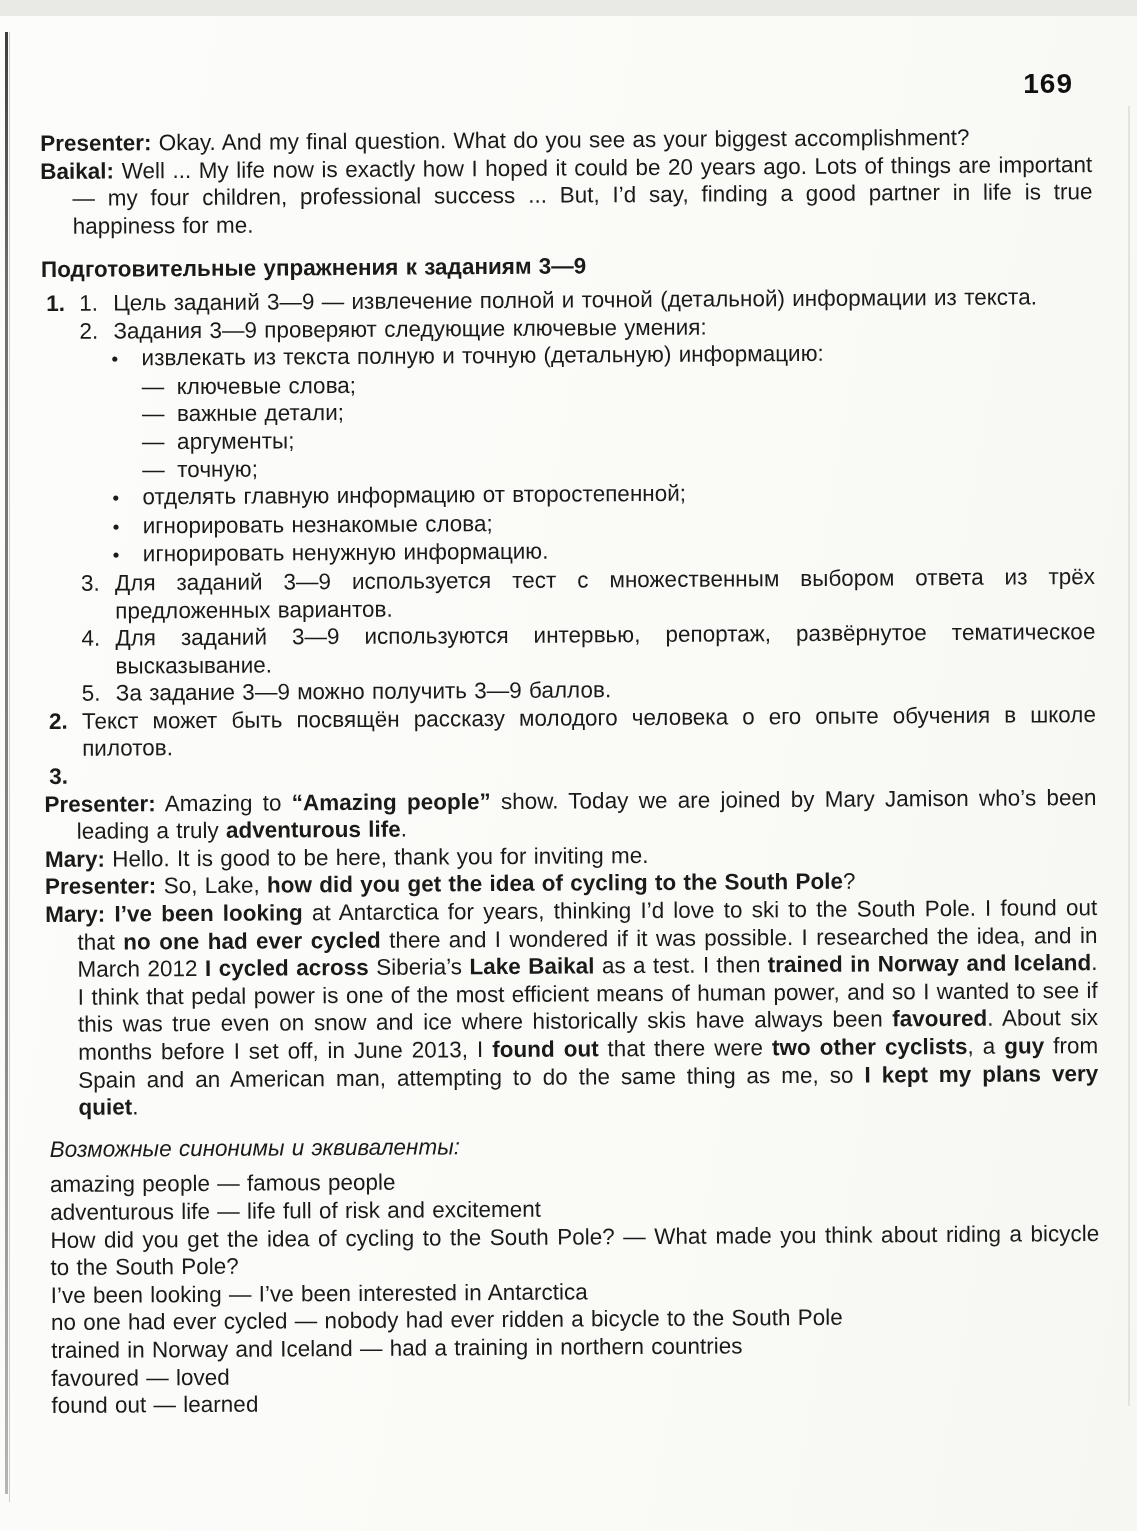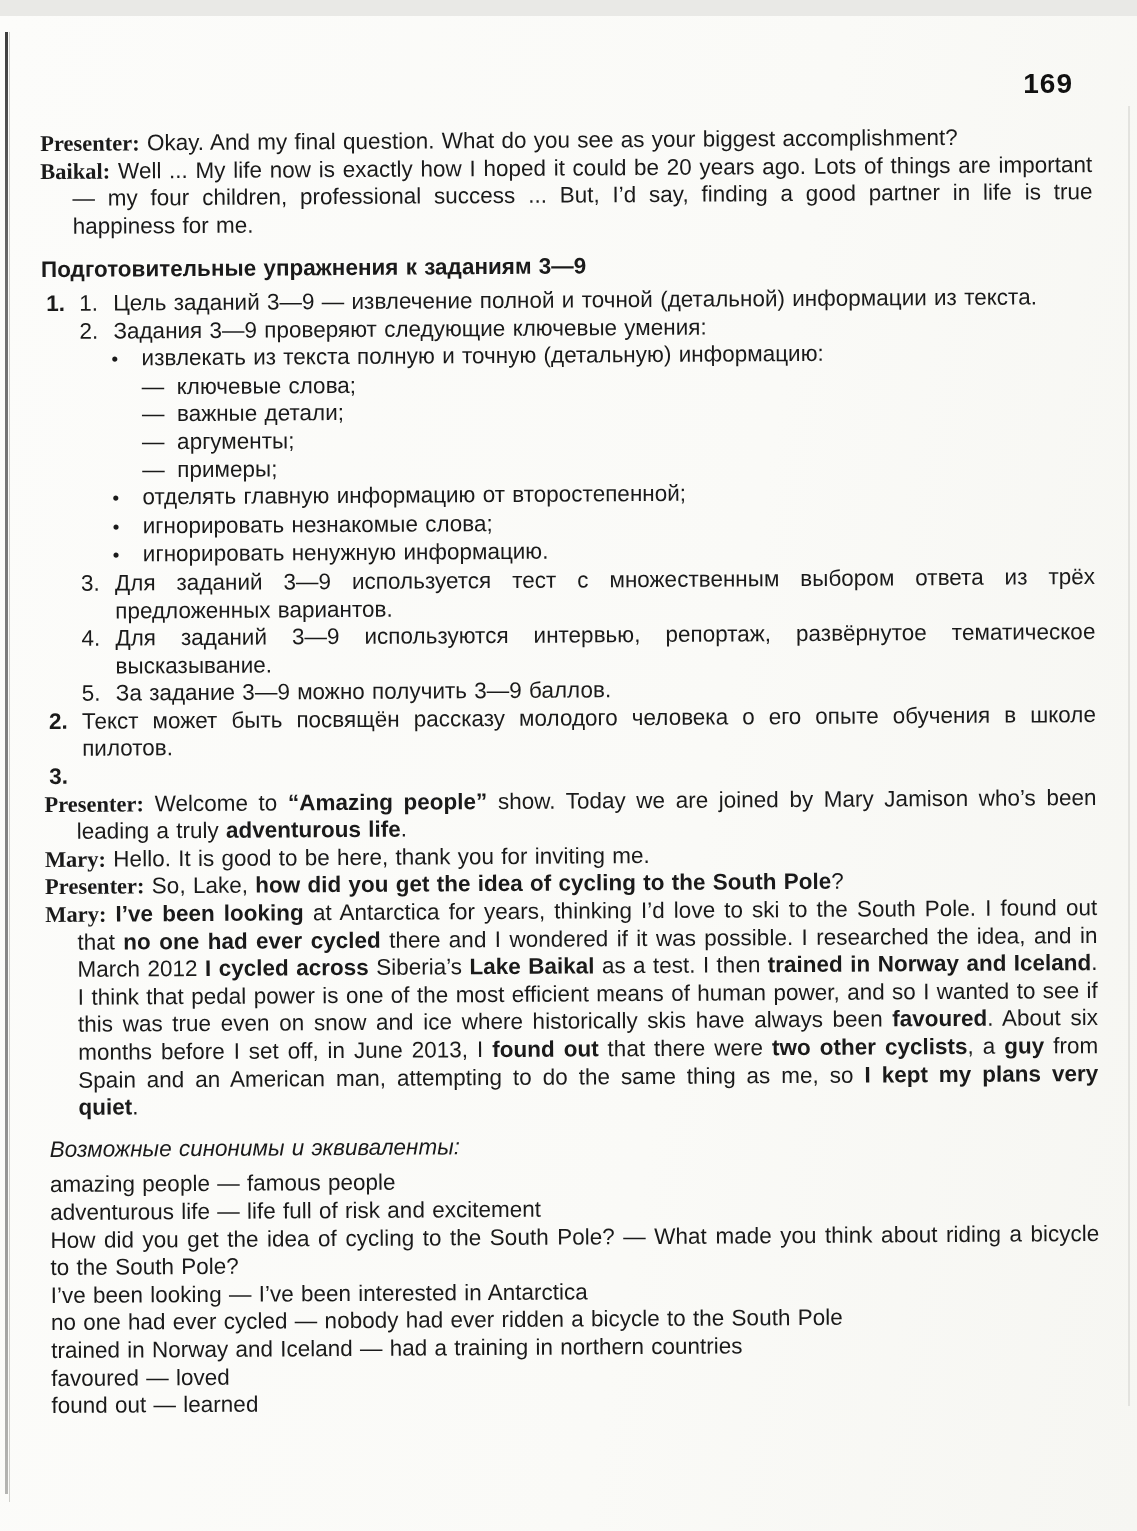--- a/index.html
+++ b/index.html
@@ -40,21 +40,21 @@
   }
   .content{
     position:absolute;left:40px;top:114px;width:1052px;
     transform:rotate(-0.38deg);transform-origin:0 0;
     font-size:22.5px;line-height:27.6px;color:#1a1a1a;
     word-spacing:1px;
   }
   .blk{margin:0;text-align:justify;}
   .b{font-weight:700;}
   .turn{padding-left:32px;text-indent:-32px;}
-  .turn .lbl{font-weight:700;font-family:Liberation Serif, serif;}
+  .turn .lbl{font-weight:700;}
   .h-ru{font-weight:700;text-align:left;}
   .li-1{padding-left:72px;text-indent:-67px;}
   .li-n{padding-left:72px;text-indent:-34px;}
   .li-b{padding-left:100px;text-indent:-30px;}
   .li-d{padding-left:135px;text-indent:-35px;}
   .li-o{padding-left:38px;text-indent:-33px;}
   .li-1 .lbl,.li-o .lbl{font-weight:700;display:inline-block;width:33px;text-indent:0;}
   .li-1 .lbl2{display:inline-block;width:34px;text-indent:0;}
   .li-n .lbl{display:inline-block;width:34px;text-indent:0;}
   .li-b .lbl{display:inline-block;width:30px;text-indent:0;font-size:19px;}
@@ -75,30 +75,30 @@
       <p class="blk turn"><span class="lbl">Baikal:</span> <span>Well ... My life now is exactly how I hoped it could be 20 years ago. Lots of things are important — my four children, professional success ... But, I’d say, finding a good partner in life is true happiness for me.</span></p>
       <div class="gap" style="height: 16px;"></div>
       <p class="blk h-ru"><span>Подготовительные упражнения к заданиям 3—9</span></p>
       <div class="gap" style="height: 6px;"></div>
       <p class="blk li-1"><span class="lbl">1.</span><span class="lbl2">1.</span><span>Цель заданий 3—9 — извлечение полной и точной (детальной) информации из текста.</span></p>
       <p class="blk li-n"><span class="lbl">2.</span><span>Задания 3—9 проверяют следующие ключевые умения:</span></p>
       <p class="blk li-b"><span class="lbl">•</span><span>извлекать из текста полную и точную (детальную) информацию:</span></p>
       <p class="blk li-d"><span class="lbl">—</span><span>ключевые слова;</span></p>
       <p class="blk li-d"><span class="lbl">—</span><span>важные детали;</span></p>
       <p class="blk li-d"><span class="lbl">—</span><span>аргументы;</span></p>
-      <p class="blk li-d"><span class="lbl">—</span><span>примеры;</span></p>
+      <p class="blk li-d"><span class="lbl">—</span><span>точную;</span></p>
       <p class="blk li-b"><span class="lbl">•</span><span>отделять главную информацию от второстепенной;</span></p>
       <p class="blk li-b"><span class="lbl">•</span><span>игнорировать незнакомые слова;</span></p>
       <p class="blk li-b"><span class="lbl">•</span><span>игнорировать ненужную информацию.</span></p>
       <p class="blk li-n"><span class="lbl">3.</span><span>Для заданий 3—9 используется тест с множественным выбором ответа из трёх предложенных вариантов.</span></p>
       <p class="blk li-n"><span class="lbl">4.</span><span>Для заданий 3—9 используются интервью, репортаж, развёрнутое тематическое высказывание.</span></p>
       <p class="blk li-n"><span class="lbl">5.</span><span>За задание 3—9 можно получить 3—9 баллов.</span></p>
       <p class="blk li-o"><span class="lbl">2.</span><span>Текст может быть посвящён рассказу молодого человека о его опыте обучения в школе пилотов.</span></p>
       <p class="blk li-o"><span class="lbl">3.</span></p>
-      <p class="blk turn"><span class="lbl">Presenter:</span> <span>Welcome to </span><span class="b">“Amazing people”</span><span> show. Today we are joined by Mary Jamison who’s been leading a truly </span><span class="b">adventurous life</span><span>.</span></p>
+      <p class="blk turn"><span class="lbl">Presenter:</span> <span>Amazing to </span><span class="b">“Amazing people”</span><span> show. Today we are joined by Mary Jamison who’s been leading a truly </span><span class="b">adventurous life</span><span>.</span></p>
       <p class="blk turn"><span class="lbl">Mary:</span> <span>Hello. It is good to be here, thank you for inviting me.</span></p>
       <p class="blk turn"><span class="lbl">Presenter:</span> <span>So, Lake, </span><span class="b">how did you get the idea of cycling to the South Pole</span><span>?</span></p>
       <p class="blk turn"><span class="lbl">Mary:</span> <span class="b">I’ve been looking</span><span> at Antarctica for years, thinking I’d love to ski to the South Pole. I found out that </span><span class="b">no one had ever cycled</span><span> there and I wondered if it was possible. I researched the idea, and in March 2012 </span><span class="b">I cycled across</span><span> Siberia’s </span><span class="b">Lake Baikal</span><span> as a test. I then </span><span class="b">trained in Norway and Iceland</span><span>. I think that pedal power is one of the most efficient means of human power, and so I wanted to see if this was true even on snow and ice where historically skis have always been </span><span class="b">favoured</span><span>. About six months before I set off, in June 2013, I </span><span class="b">found out</span><span> that there were </span><span class="b">two other cyclists</span><span>, a </span><span class="b">guy</span><span> from Spain and an American man, attempting to do the same thing as me, so </span><span class="b">I kept my plans very quiet</span><span>.</span></p>
       <div class="gap" style="height: 14px;"></div>
       <p class="blk syn-h"><span>Возможные синонимы и эквиваленты:</span></p>
       <div class="gap" style="height: 8px;"></div>
       <p class="blk syn"><span>amazing people — famous people</span></p>
       <p class="blk syn"><span>adventurous life — life full of risk and excitement</span></p>
       <p class="blk syn"><span>How did you get the idea of cycling to the South Pole? — What made you think about riding a bicycle to the South Pole?</span></p>
       <p class="blk syn"><span>I’ve been looking — I’ve been interested in Antarctica</span></p>

